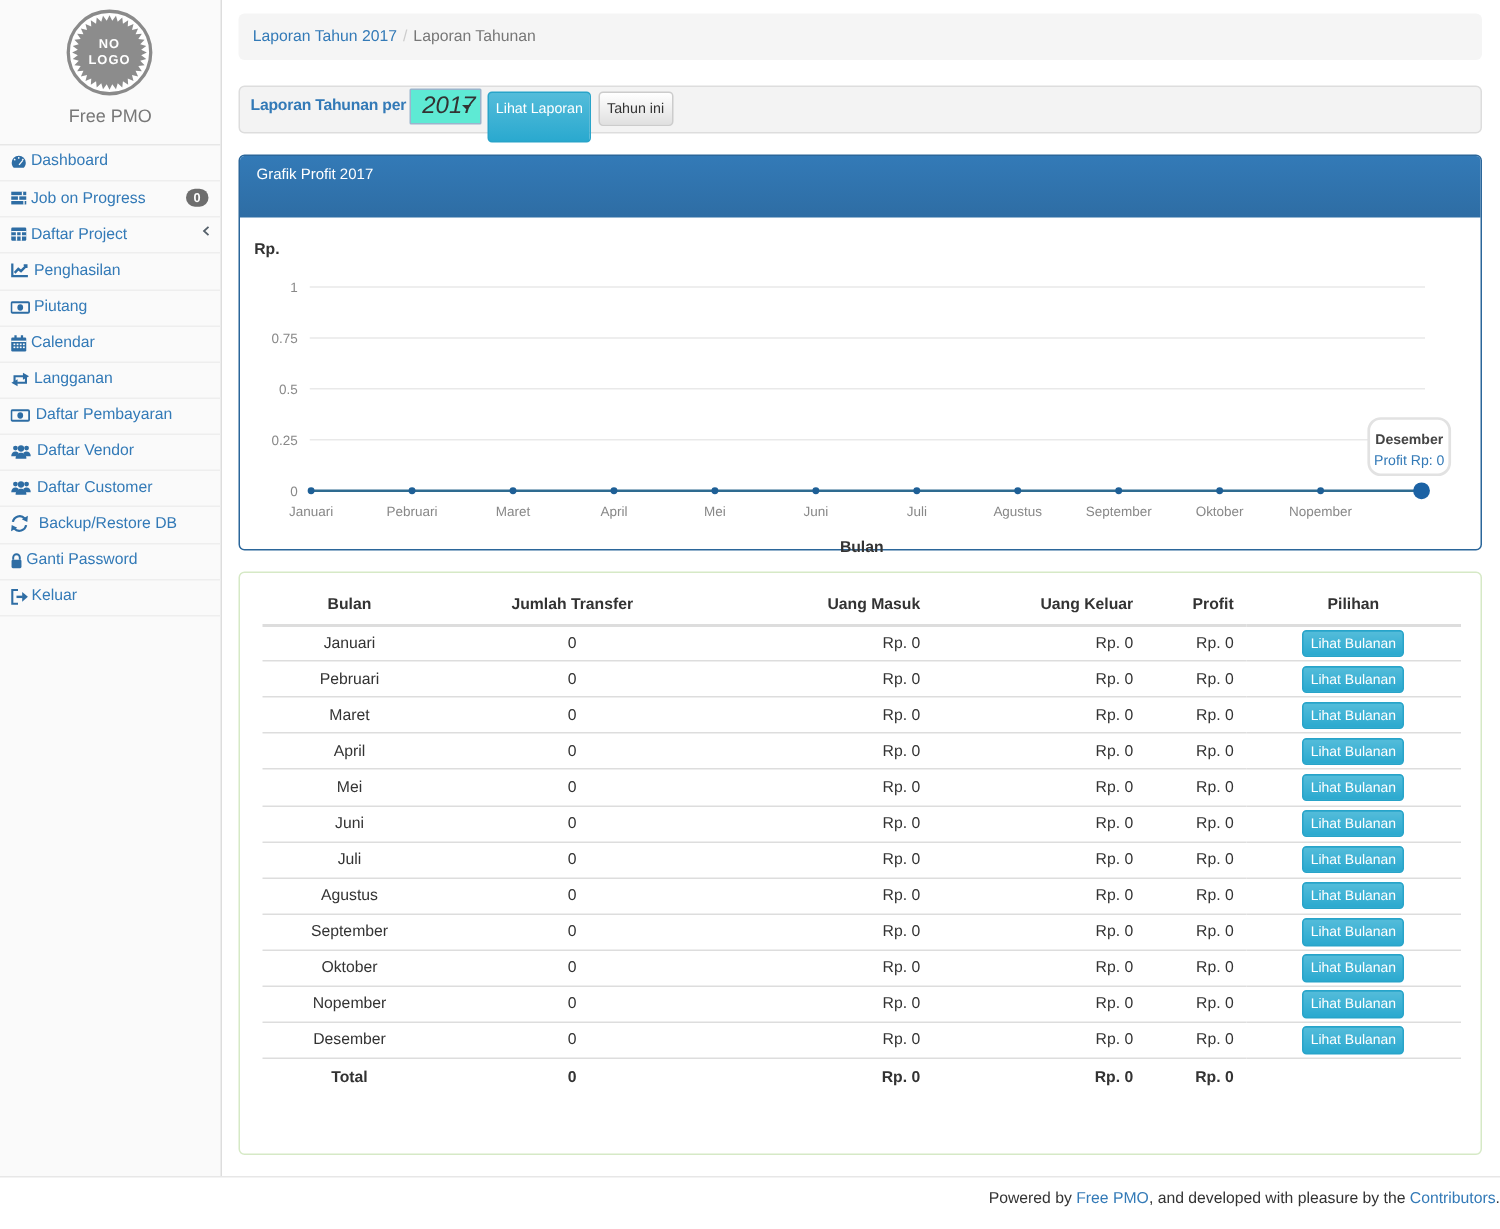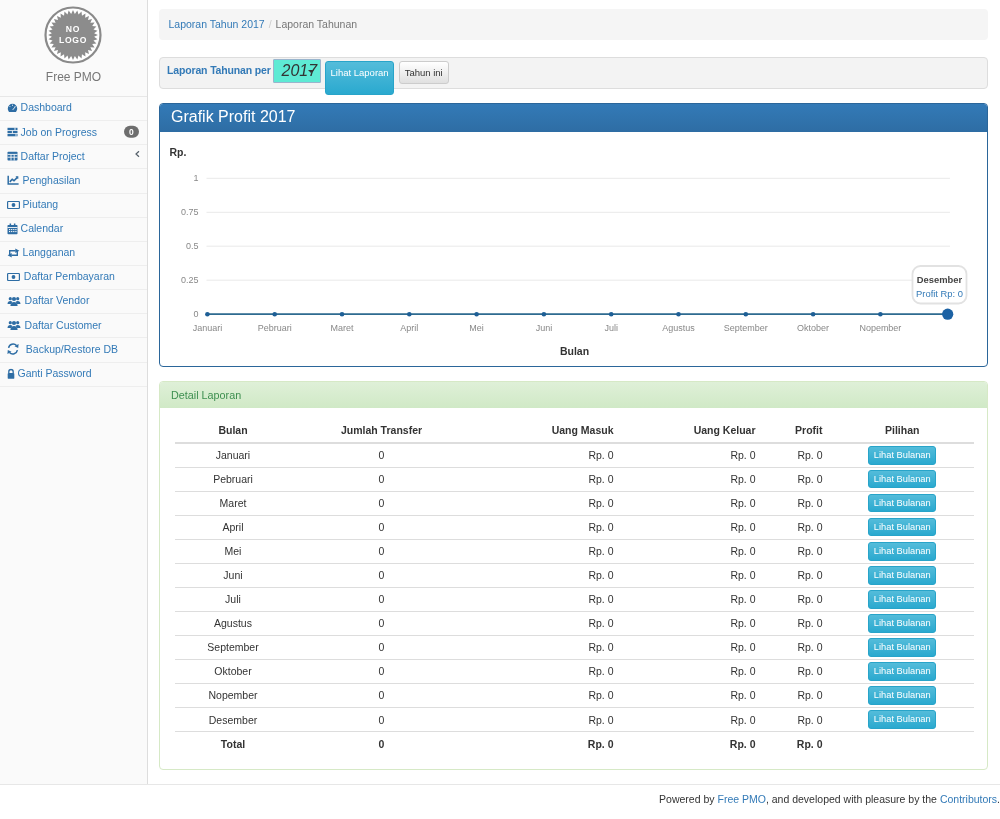--- a/index.html
+++ b/index.html
@@ -30,21 +30,21 @@
 #sel { position:absolute; left:113px; top:1px; width:48px; height:24px; border:1px solid #9ab5cd; border-radius:1px; background:#5eead4; font-size:16px; color:#333; text-align:left; line-height:22px; padding-left:8px;font-style:italic; }
 #sel .arr { position:absolute; right:5.5px; top:9.5px; width:0; height:0; border-left:3.2px solid transparent; border-right:3.2px solid transparent; border-top:3.8px solid #333; }
 .btn { display:inline-block; border-radius:3px; font-size:9.5px; text-align:center; }
 .btn-info { background:linear-gradient(to bottom,#54bcda 0%,#2aa9cf 100%); border:1px solid #28a4c9; color:#fff; }
 .btn-default { background:linear-gradient(to bottom,#fff 0%,#e0e0e0 100%); border:1px solid #ccc; color:#333; }
 #btnLihat { position:absolute; left:165.8px; top:2.6px; width:68.6px; height:34px; line-height:21.5px; }
 #btnTahun { position:absolute; left:239px; top:2.6px; width:50.4px; height:23px; line-height:21.5px; }
 
 
 #chartpanel { top:103px; height:264px; border:1px solid #2b669a; border-radius:4px; background:#fff; }
-#chartpanel .hd { height:28px; background:linear-gradient(to bottom,#337ab7 0%,#2e6da4 100%); border-radius:3px 3px 0 0; color:#fff; font-size:16px; line-height:25.7px; padding-left:11.5px; }
+#chartpanel .hd { height:41px; background:linear-gradient(to bottom,#337ab7 0%,#2e6da4 100%); border-radius:3px 3px 0 0; color:#fff; font-size:10px; line-height:25.7px; padding-left:11.5px; }
 
 
 #greenpanel { top:381.3px; height:388.4px; border:1px solid #d6e9c6; border-radius:4px; background:#fff; }
 #greenpanel .hd { height:26.2px; background:linear-gradient(to bottom,#dff0d8 0%,#d0e9c6 100%); border-radius:3px 3px 0 0; color:#3e8f50; font-size:10.8px; line-height:26.2px; padding-left:11.5px; }
 #greenpanel .bd { padding:8.6px 15px 0; }
 table { border-collapse:collapse; table-layout:fixed; width:799.5px; font-size:10.5px; }
 th { font-weight:bold; border-bottom:2px solid #ddd; height:25.9px; }
 td { border-top:1px solid #ddd; height:24.05px; }
 tr.first td { border-top:none; }
 .cc { text-align:center; }
@@ -210,20 +210,28 @@
           </g>
         </svg>
         <span class="txt" style="left:25.8px">Backup/Restore DB</span>
       </div>
       <div class="mi">
         <svg width="8" height="11" viewBox="0 0 8 11">
           <path d="M1.8,4.6 V3.2 a2.2,2.2 0 0 1 4.4,0 V4.6" fill="none" stroke="#2e6da4" stroke-width="1.3"></path>
           <rect x="0.7" y="4.6" width="6.6" height="5.7" rx="0.9" fill="#2e6da4"></rect>
         </svg>
         <span class="txt" style="left:17.5px">Ganti Password</span>
+      </div>
+      <div class="mi">
+        <svg width="12" height="11" viewBox="0 0 12 11">
+          <path d="M5,0.8 H1.2 V10 H5" fill="none" stroke="#2e6da4" stroke-width="1.4"></path>
+          <rect x="4" y="4.6" width="4.2" height="1.6" fill="#2e6da4"></rect>
+          <path d="M7.8,2.2 L11.6,5.4 L7.8,8.6 Z" fill="#2e6da4"></path>
+        </svg>
+        <span class="txt" style="left:21px">Keluar</span>
       </div>
     </div>
 </div>
 
 <div id="main">
   <div id="crumb" class="panelpos"><a class="blue" href="#">Laporan Tahun 2017</a><span class="sep">/</span><span>Laporan Tahunan</span></div>
 
   <div id="formbar" class="panelpos">
     <span class="lbl">Laporan Tahunan per</span>
     <span id="sel">2017<span class="arr"></span></span>
@@ -270,21 +278,20 @@
         <text x="653.0999999999999" y="199.3" font-size="9" fill="#888" text-anchor="middle">Oktober</text>
         <text x="720.4" y="199.3" font-size="9" fill="#888" text-anchor="middle">Nopember</text>
         <text x="414.5" y="223" font-size="10.5" font-weight="bold" fill="#333" text-anchor="middle">Bulan</text>
         <rect x="752.5" y="134" width="54" height="37.5" rx="8" fill="#fff" stroke="#e2e2e2" stroke-width="1.8"></rect>
         <text x="779.5" y="150.8" font-size="9.4" font-weight="bold" fill="#444" text-anchor="middle">Desember</text>
         <text x="779.5" y="164.8" font-size="9.4" fill="#337ab7" text-anchor="middle">Profit Rp: 0</text>
       </svg>
   </div>
 
   <div id="greenpanel" class="panelpos">
-    <div class="hd">Detail Laporan</div>
     <div class="bd">
       <table id="tbl">
         <colgroup>
             <col style="width:117px">
             <col style="width:180px">
             <col style="width:150px">
             <col style="width:142px">
             <col style="width:67px">
             <col style="width:143.5px">
           </colgroup>

